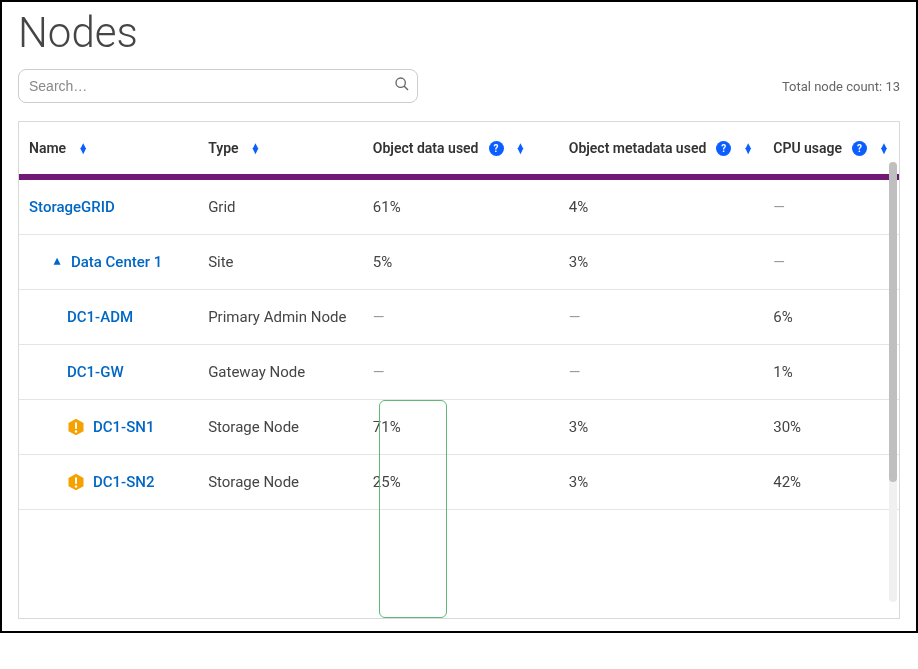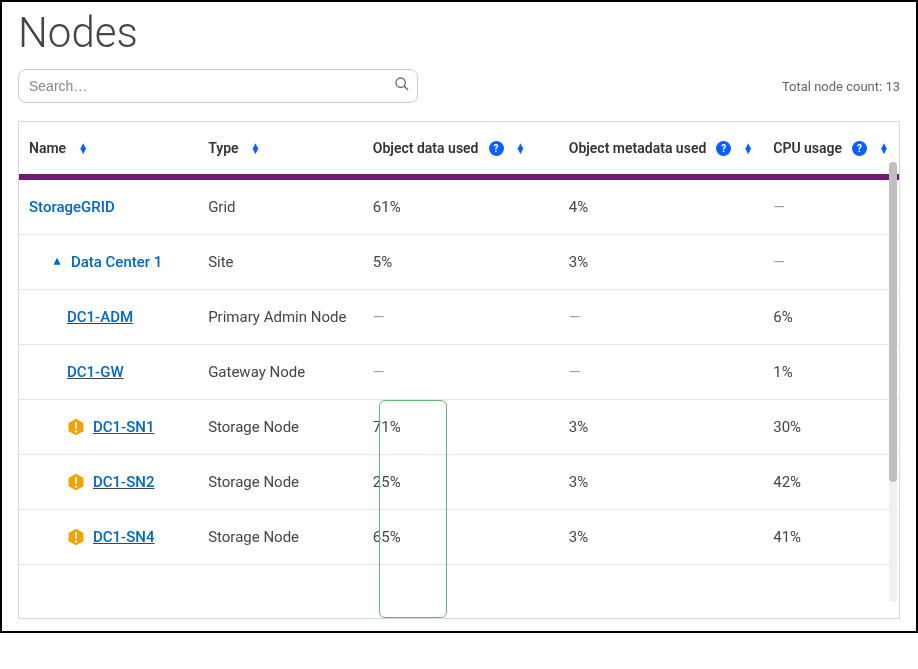--- a/index.html
+++ b/index.html
@@ -99,21 +99,21 @@
     color: #454545;
     padding: 18px 10px;
     border-bottom: 1px solid #e5e5e5;
     vertical-align: middle;
     margin-top: 48px;
   }
   .link { color: #0067c5; font-weight: 500; cursor:pointer; }
   .dash { color: #999; }
   .name-cell { display:flex; align-items:center; gap:8px; }
   .indent-1 { padding-left: 22px; }
-  .indent-2 { padding-left: 38px; text-decoration: underline; }
+  .indent-2 { padding-left: 38px; }
   .caret {
     display:inline-flex;
     color:#0067c5;
     transform: rotate(180deg);
     font-size: 12px;
     cursor:pointer;
   }
   .hex-warn {
     width:18px; height:18px;
     display:inline-flex; align-items:center; justify-content:center;
@@ -280,39 +280,20 @@
                   </svg>
                 </span>
       <span class="link">DC1-SN2</span>
     </div>
             </td>
     <td><span>Storage Node</span></td>
     <td><span class="">25%</span></td>
     <td><span class="">3%</span></td>
     <td><span class="">42%</span></td>
           </tr>
-          <tr>
-    <td>
-    <div class="name-cell indent-2">
-
-      <span class="hex-warn">
-<svg viewBox="0 0 24 24" width="18" height="18">
-                    <polygon points="12,1 22,6.5 22,17.5 12,23 2,17.5 2,6.5" fill="#f5a100"></polygon>
-                    <rect x="10.7" y="5.5" width="2.6" height="9" rx="1" fill="#fff"></rect>
-                    <circle cx="12" cy="18" r="1.6" fill="#fff"></circle>
-                  </svg>
-                </span>
-      <span class="link">DC1-SN4</span>
-    </div>
-            </td>
-    <td><span>Storage Node</span></td>
-    <td><span class="">65%</span></td>
-    <td><span class="">3%</span></td>
-    <td><span class="">41%</span></td>
-          </tr>
         </tbody>
     </table>
 
     <div class="highlight-box" style="left:360px; top:278px; width:68px; height:218px;"></div>
 
     <div class="scrollbar-fake">
       <div class="scrollbar-thumb"></div>
     </div>
   </div>
 </div>

